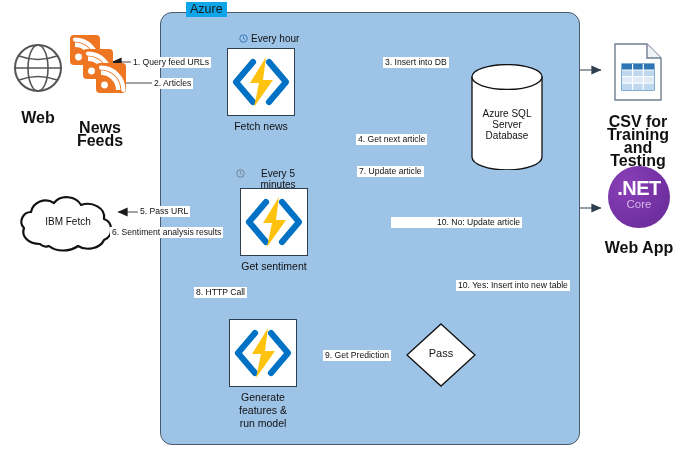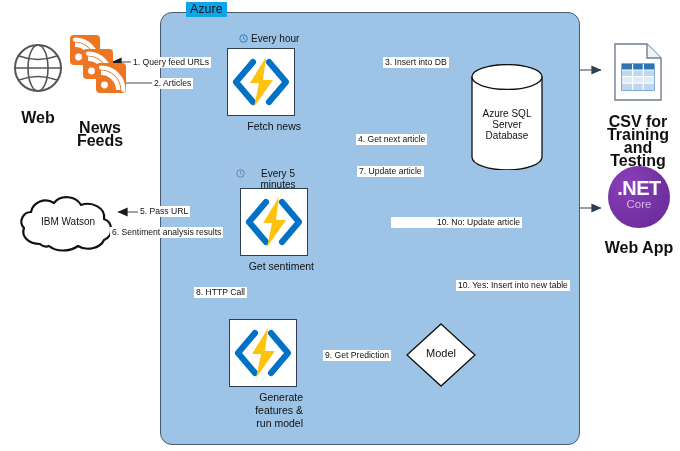--- a/index.html
+++ b/index.html
@@ -59,21 +59,21 @@
     width: 68px;
     height: 68px;
     background: #ffffff;
     border: 1.3px solid #2e3f50;
     box-sizing: border-box;
     position: relative;
   }
   .fn-tile svg { display: block; }
   .fn-caption {
     margin-top: 4px;
-    text-align: right;
+    text-align: center;
     font-size: 10.5px;
     color: #111;
     line-height: 13px;
     width: 80px;
     margin-left: -6px;
     white-space: pre-line;
   }
   .fn-trigger {
     position: absolute;
     display: flex;
@@ -274,21 +274,21 @@
     </svg>
     <div class="ext-caption">News Feeds</div>
   </div>
 
   <div class="watson-node">
     <svg width="104" height="62" viewBox="0 0 104 62">
       <path d="M24,52 C12,52 5,44 8,36 C2,30 7,20 15,20 C17,10 29,5 38,11 C45,2 60,4 65,13
                C76,9 90,16 88,27 C97,30 98,44 88,48 C84,57 70,59 62,54 C54,60 40,60 33,54
                C31,55 27,55 24,52 Z" fill="#ffffff" stroke="#111111" stroke-width="2.2" stroke-linejoin="round"></path>
     </svg>
-    <div class="watson-text">IBM Watson</div>
+    <div class="watson-text">IBM Fetch</div>
   </div>
 
   <div class="ext-node" style="left:596px; top:42px; width:84px;">
     <svg width="54" height="60" viewBox="0 0 54 60" style="margin:0 auto; display:block;">
       <path d="M4,2 L36,2 L50,16 L50,58 L4,58 Z" fill="#ffffff" stroke="#6f7f8f" stroke-width="1.4"></path>
       <path d="M36,2 L36,16 L50,16" fill="#eef3f7" stroke="#6f7f8f" stroke-width="1.4"></path>
       <g>
         <rect x="11" y="22" width="32" height="26" fill="#ffffff" stroke="#2E75B6" stroke-width="1.2"></rect>
         <rect x="11" y="22" width="32" height="6" fill="#2E75B6"></rect>
         <rect x="11" y="28" width="32" height="6.6" fill="#BDD7EE"></rect>
@@ -369,21 +369,21 @@
       <ellipse cx="37" cy="13" rx="35" ry="12.4" fill="#ffffff" stroke="#111111" stroke-width="1.3"></ellipse>
     </svg>
     <div class="db-label">Azure SQL Server
 Database</div>
   </div>
 
   <div class="diamond-node">
     <svg width="72" height="66" viewBox="0 0 72 66">
       <path d="M36,2 L70,33 L36,64 L2,33 Z" fill="#ffffff" stroke="#111111" stroke-width="1.3"></path>
     </svg>
-    <div class="diamond-label">Model</div>
+    <div class="diamond-label">Pass</div>
   </div>
 
   <div class="edge-label" style="left:131px; top:57px;">1. Query feed URLs</div>
   <div class="edge-label" style="left:152px; top:78px;">2. Articles</div>
   <div class="edge-label" style="left:383px; top:57px;">3. Insert into DB</div>
   <div class="edge-label" style="left:356px; top:134px;">4. Get next article</div>
   <div class="edge-label" style="left:138px; top:206px;">5. Pass URL</div>
   <div class="edge-label" style="left:110px; top:227px;">6. Sentiment analysis results</div>
   <div class="edge-label" style="left:357px; top:166px;">7. Update article</div>
   <div class="edge-label" style="left:194px; top:287px;">8. HTTP Call</div>

